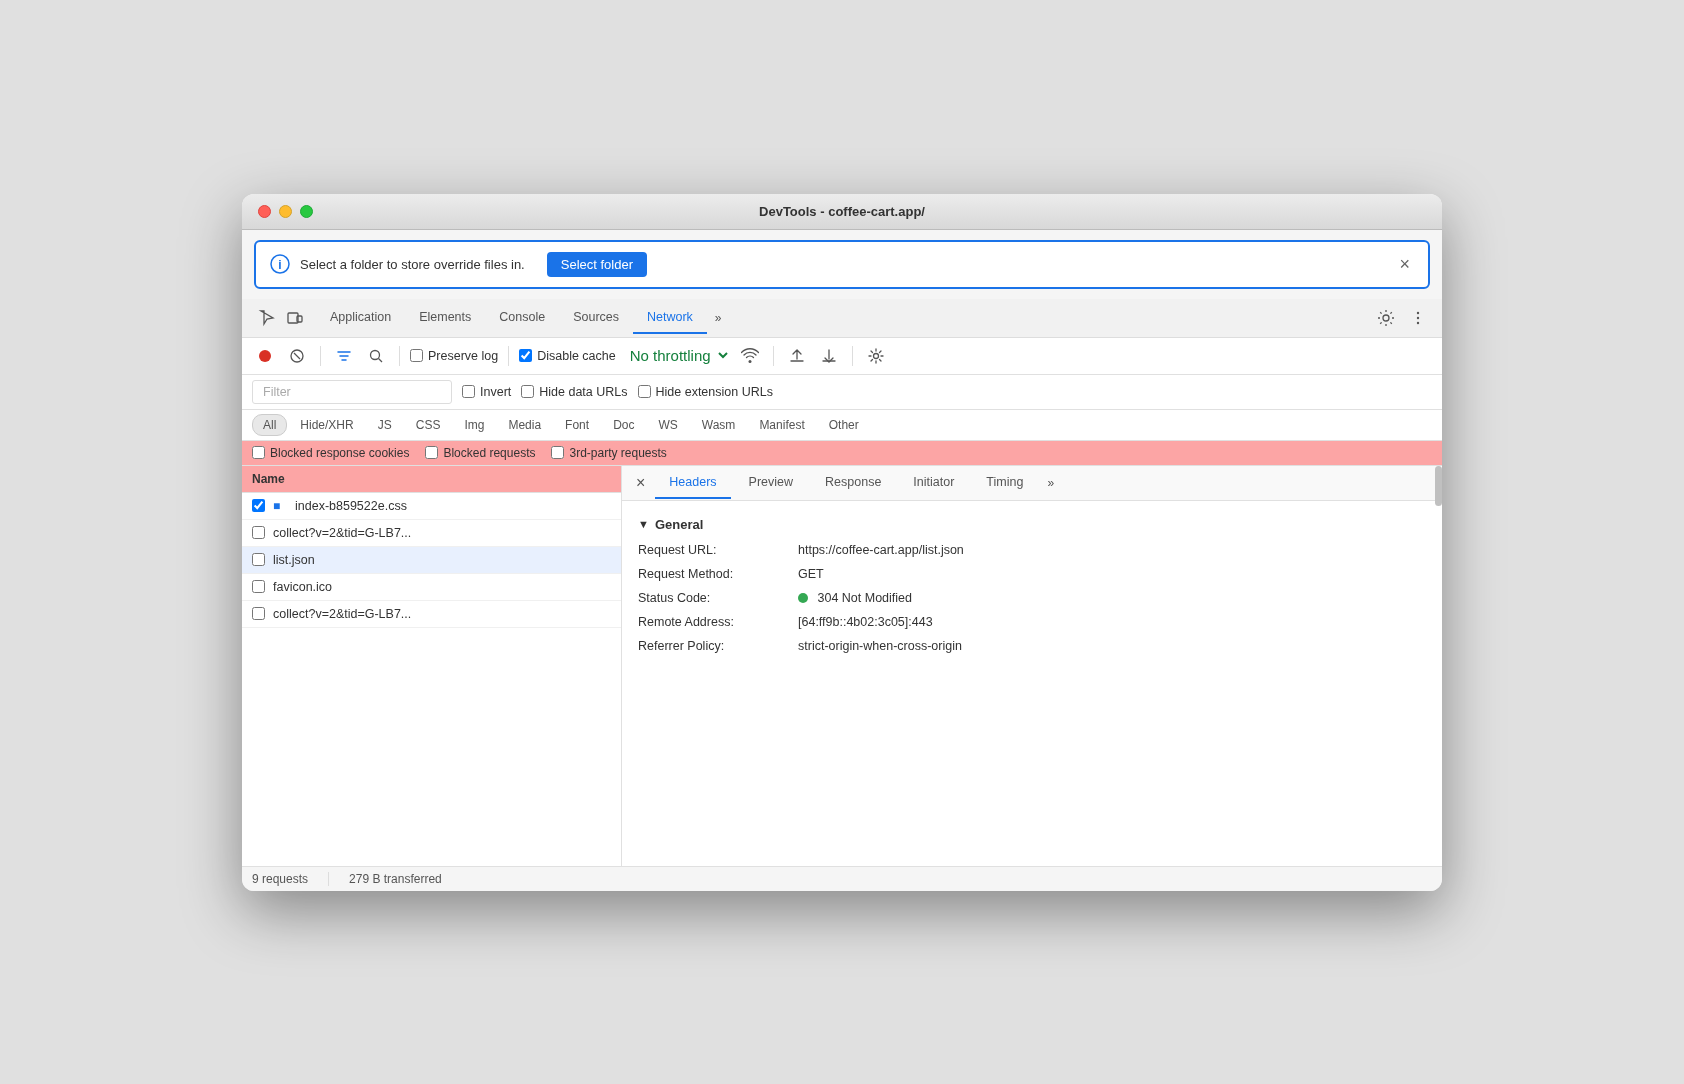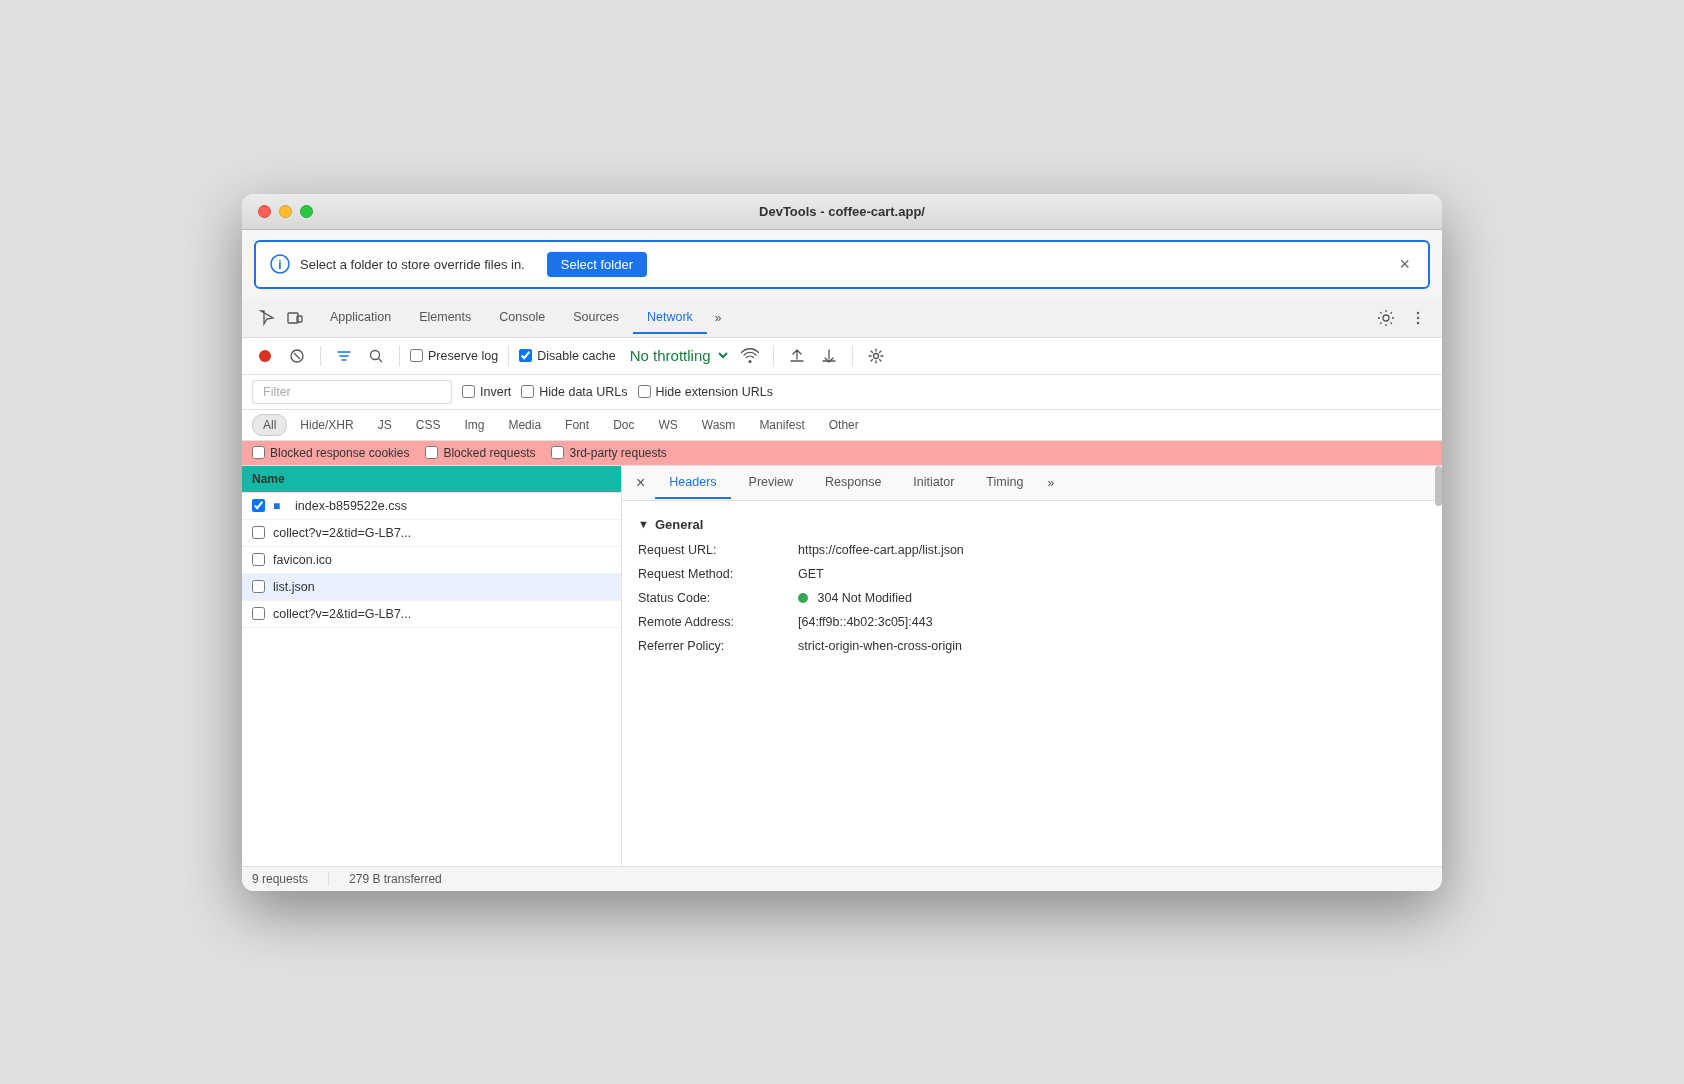--- a/index.html
+++ b/index.html
@@ -280,21 +280,21 @@
     
     .file-list {
       width: 380px;
       border-right: 1px solid #e0e0e0;
       overflow-y: auto;
       flex-shrink: 0;
     }
     .file-list-header {
       display: flex;
       padding: 6px 10px;
-      background: #14b8a6;
+      background: #fca5a5;
       border-bottom: 1px solid #e0e0e0;
       font-size: 12px;
       font-weight: 600;
       color: #333;
     }
     .file-item {
       display: flex;
       align-items: center;
       padding: 6px 10px;
       font-size: 12.5px;
@@ -633,28 +633,28 @@
         <input type="checkbox" class="file-checkbox" checked="" style="">
         <span class="file-icon">■</span>
         <span class="file-name">index-b859522e.css</span>
       </div>
 
       <div class="file-item">
         <input type="checkbox" class="file-checkbox" style="">
         <span class="file-name">collect?v=2&amp;tid=G-LB7...</span>
       </div>
 
+      <div class="file-item selected">
+        <input type="checkbox" class="file-checkbox" style="">
+        <span class="file-name">list.json</span>
+      </div>
+
       <div class="file-item">
         <input type="checkbox" class="file-checkbox" style="">
         <span class="file-name">favicon.ico</span>
-      </div>
-
-      <div class="file-item selected">
-        <input type="checkbox" class="file-checkbox" style="">
-        <span class="file-name">list.json</span>
       </div>
 
       <div class="file-item">
         <input type="checkbox" class="file-checkbox" style="">
         <span class="file-name">collect?v=2&amp;tid=G-LB7...</span>
       </div>
     </div>
 
     <div class="detail-panel-wrapper">
       <div class="detail-panel">

